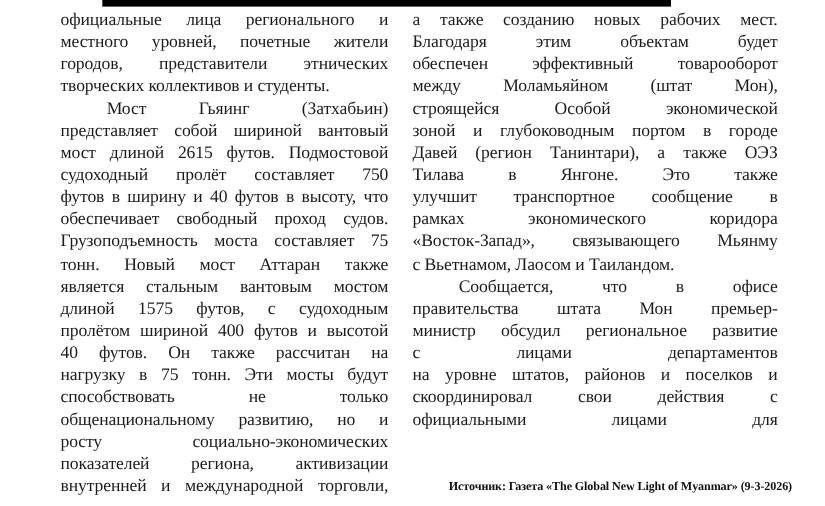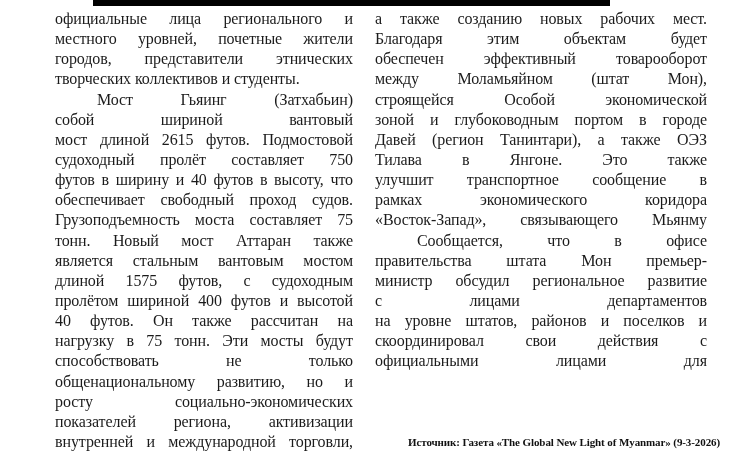--- a/index.html
+++ b/index.html
@@ -70,20 +70,21 @@
       <span>представители</span>
       <span>этнических</span>
     </div>
     <div class="line">творческих коллективов и студенты.</div>
     <div class="line just indent">
       <span>Мост</span>
       <span>Гьяинг</span>
       <span>(Затхабьин)</span>
     </div>
     <div class="line just">
+      <span>представляет</span>
       <span>собой</span>
       <span>шириной</span>
       <span>вантовый</span>
     </div>
     <div class="line just">
       <span>мост</span>
       <span>длиной</span>
       <span>2615</span>
       <span>футов.</span>
       <span>Подмостовой</span>
@@ -252,20 +253,21 @@
     <div class="line just">
       <span>рамках</span>
       <span>экономического</span>
       <span>коридора</span>
     </div>
     <div class="line just">
       <span>«Восток-Запад»,</span>
       <span>связывающего</span>
       <span>Мьянму</span>
     </div>
+    <div class="line">с Вьетнамом, Лаосом и Таиландом.</div>
     <div class="line just indent">
       <span>Сообщается,</span>
       <span>что</span>
       <span>в</span>
       <span>офисе</span>
     </div>
     <div class="line just">
       <span>правительства</span>
       <span>штата</span>
       <span>Мон</span>

